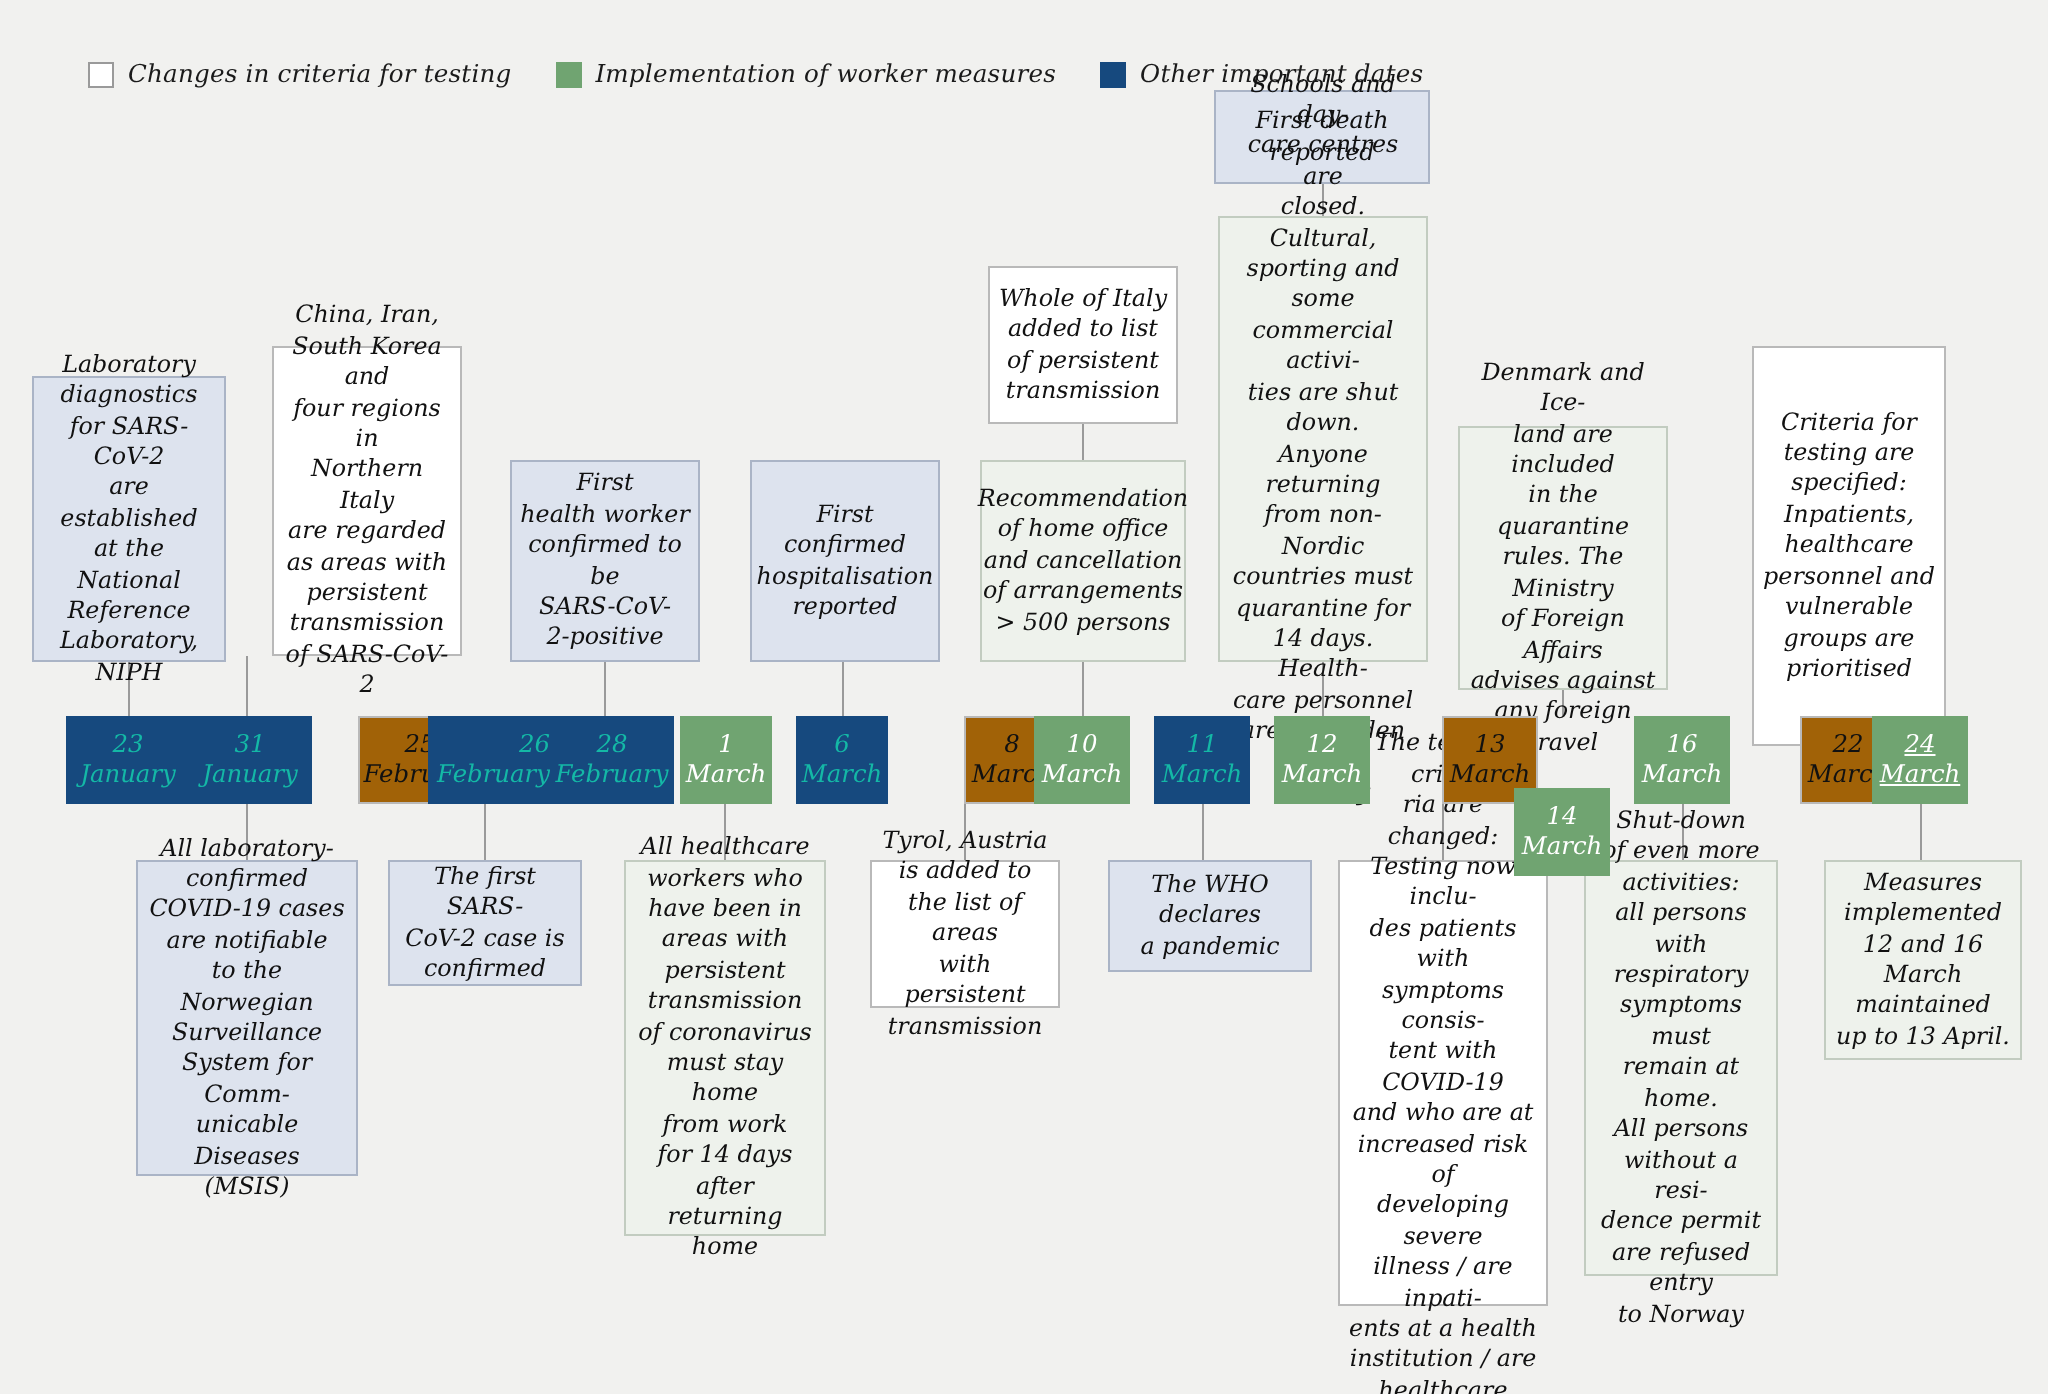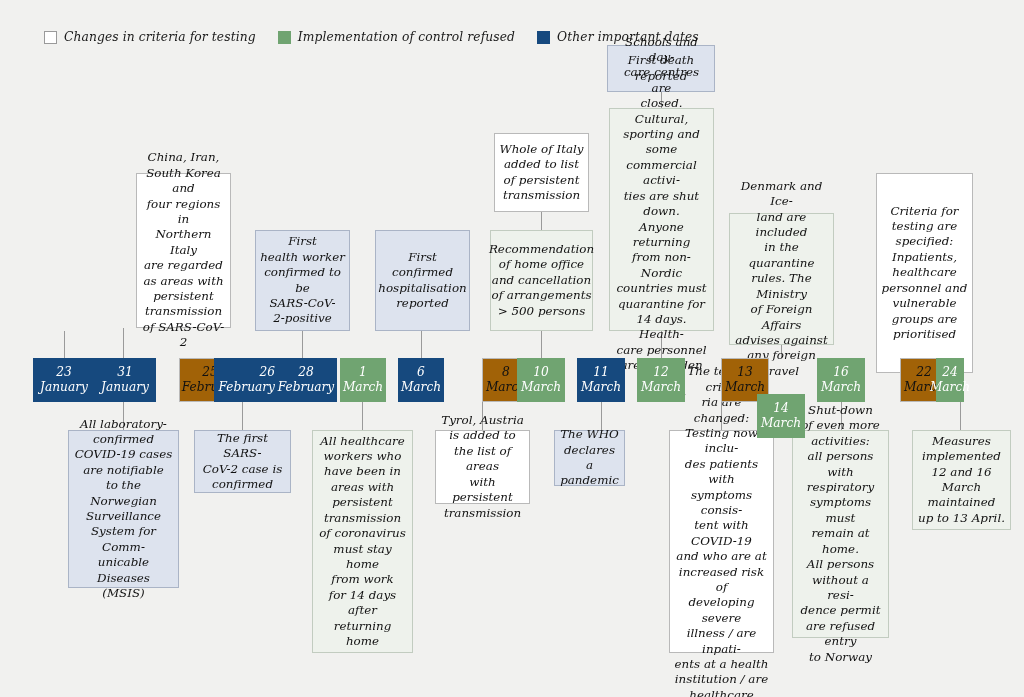--- a/index.html
+++ b/index.html
@@ -36,40 +36,40 @@
   .fill-white{background:#ffffff;border-color:#b9b9b9;}
 
   
   .chip{
     position:absolute;box-sizing:border-box;
     display:flex;flex-direction:column;align-items:center;justify-content:center;
     font-style:italic;font-size:12.2px;line-height:15.5px;
     top:358px;height:44px;
   }
   .chip .d{font-weight:400;}
-  .chip.navy{background:#16497e;color:#ffffff;border:1px solid #16497e;}
+  .chip.navy{background:#16497e;color:#14b8a6;border:1px solid #16497e;}
   .chip.green{background:#70a471;color:#ffffff;border:1px solid #70a471;}
   .chip.white{background:#a16207;color:#111111;border:1px solid #b9b9b9;margin-left:24px;}
 
   
   .conn{position:absolute;background:#9a9a9a;width:1px;}
 </style>
 </head>
 <body>
 
 <div id="stage">
 
   <div class="legend">
     <div class="legend-item">
       <span class="legend-swatch" style="background:#ffffff;border:1px solid #9a9a9a;"></span>
       <span class="legend-label">Changes in criteria for testing</span>
     </div>
     <div class="legend-item">
       <span class="legend-swatch" style="background:#70a471;border:1px solid #70a471;"></span>
-      <span class="legend-label">Implementation of control refused</span>
+      <span class="legend-label">Implementation of worker measures</span>
     </div>
     <div class="legend-item">
       <span class="legend-swatch" style="background:#16497e;border:1px solid #16497e;"></span>
       <span class="legend-label">Other important dates</span>
     </div>
   </div>
 
   <div class="conn" style="left:64px;  top:331px; height:27px;"></div>
   <div class="conn" style="left:123px; top:328px; height:30px;"></div>
   <div class="conn" style="left:302px; top:331px; height:27px;"></div>
@@ -83,20 +83,28 @@
 
   <div class="conn" style="left:123px; top:402px; height:28px;"></div>
   <div class="conn" style="left:242px; top:402px; height:28px;"></div>
   <div class="conn" style="left:362px; top:402px; height:28px;"></div>
   <div class="conn" style="left:482px; top:402px; height:28px;"></div>
   <div class="conn" style="left:601px; top:402px; height:28px;"></div>
   <div class="conn" style="left:721px; top:402px; height:28px;"></div>
   <div class="conn" style="left:841px; top:402px; height:28px;"></div>
   <div class="conn" style="left:960px; top:402px; height:28px;"></div>
 
+  <div class="node fill-blue" style="left:16px;  top:188px; width:97px;  height:143px;">Laboratory
+diagnostics
+for SARS-CoV-2
+are established
+at the National
+Reference
+Laboratory,
+NIPH</div>
   <div class="node fill-white" style="left:136px; top:173px; width:95px;  height:155px;">China, Iran,
 South Korea and
 four regions in
 Northern Italy
 are regarded
 as areas with
 persistent
 transmission
 of SARS-CoV-2</div>
   <div class="node fill-blue" style="left:255px; top:230px; width:95px;  height:101px;">First
@@ -155,38 +163,38 @@
 COVID-19 cases
 are notifiable
 to the Norwegian
 Surveillance
 System for Comm-
 unicable Diseases
 (MSIS)</div>
   <div class="node fill-blue" style="left:194px; top:430px; width:97px;  height:63px;">The first SARS-
 CoV-2 case is
 confirmed</div>
-  <div class="node fill-green" style="left:312px; top:430px; width:101px; height:223px;">All healthcare
+  <div class="node fill-green" style="left:312px; top:430px; width:101px; height:188px;">All healthcare
 workers who
 have been in
 areas with
 persistent
 transmission
 of coronavirus
 must stay home
 from work
 for 14 days after
 returning
 home</div>
   <div class="node fill-white" style="left:435px; top:430px; width:95px;  height:74px;">Tyrol, Austria
 is added to
 the list of areas
 with persistent
 transmission</div>
-  <div class="node fill-blue" style="left:554px; top:430px; width:71px;  height:56px;">The WHO
+  <div class="node fill-blue" style="left:554px; top:430px; width:102px;  height:56px;">The WHO
 declares
 a pandemic</div>
   <div class="node fill-white" style="left:669px; top:430px; width:105px; height:223px;">The testing crite-
 ria are changed:
 Testing  now inclu-
 des patients with
 symptoms consis-
 tent with COVID-19
 and who are at
 increased risk of
@@ -268,18 +276,18 @@
     <span class="m">March</span>
   </div>
   <div class="chip green" style="left:817px; width:48px;">
     <span class="d">16</span>
     <span class="m">March</span>
   </div>
   <div class="chip white" style="left:876px; width:48px;">
     <span class="d">22</span>
     <span class="m">March</span>
   </div>
-  <div class="chip green" style="left:936px; width:28px;">
+  <div class="chip green" style="left:936px; width:48px;text-decoration:underline;">
     <span class="d">24</span>
     <span class="m">March</span>
   </div>
 
 </div>
 
 </body></html>

